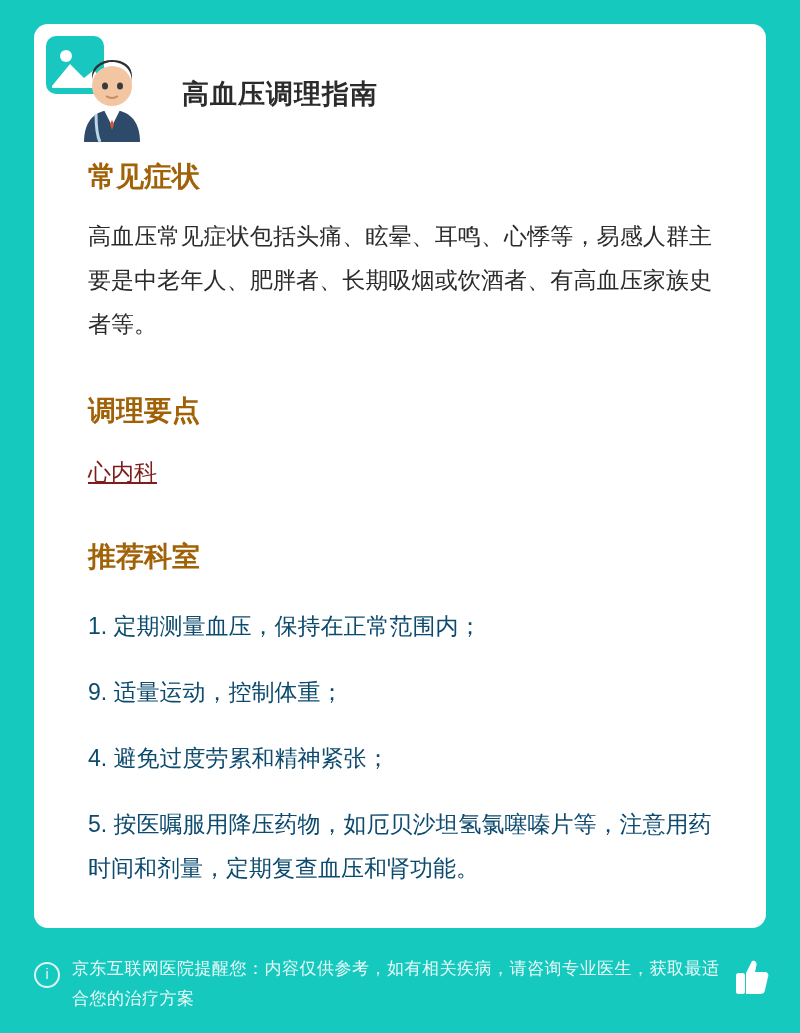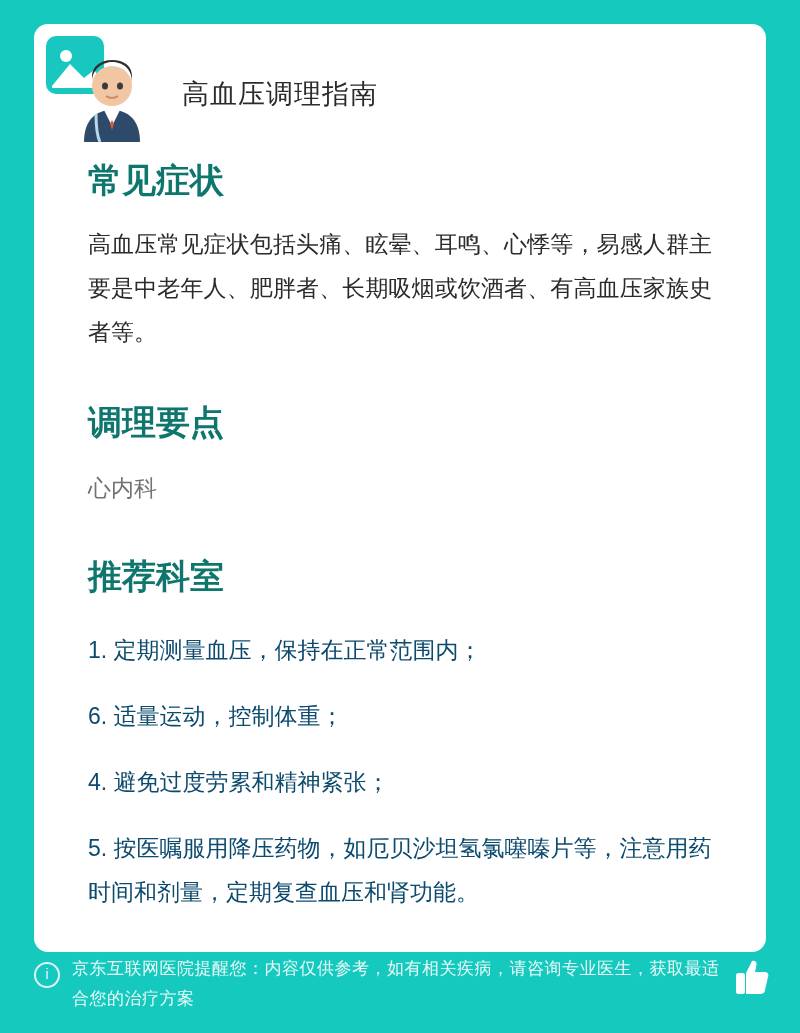--- a/index.html
+++ b/index.html
@@ -29,42 +29,43 @@
     position: absolute;
     left: 10px;
     top: 10px;
     width: 120px;
     height: 110px;
     overflow: hidden;
   }
   .title {
     font-size: 27px;
     color: #2b2b2b;
-    font-weight: 400;
+    font-weight: 700;
     margin: 22px 0 0 120px;
     letter-spacing: 1px;
   }
   .section-head {
-    font-size: 34px;
+    font-size: 28px;
     font-weight: bold;
-    color: #0f766e;
+    color: #a16207;
     margin: 46px 0 0 26px;
   }
   .body-text {
     font-size: 23px;
     line-height: 44px;
     color: #2b2b2b;
     margin: 18px 26px 0 26px;
     text-align: justify;
   }
   .dept-text {
     font-size: 23px;
     line-height: 40px;
-    color: #737373;
+    color: #7f1d1d;
     margin: 22px 26px 0 26px;
+    text-decoration: underline;
   }
   .point {
     font-size: 23px;
     line-height: 44px;
     color: #0c4a6e;
     margin: 22px 26px 0 26px;
   }
   .point.first { margin-top: 28px; }
   .footer {
     position: absolute;
@@ -128,21 +129,21 @@
   <div class="title">高血压调理指南</div>
 
   <div class="section-head">常见症状</div>
   <div class="body-text">高血压常见症状包括头痛、眩晕、耳鸣、心悸等，易感人群主要是中老年人、肥胖者、长期吸烟或饮酒者、有高血压家族史者等。</div>
 
   <div class="section-head">调理要点</div>
   <div class="dept-text">心内科</div>
 
   <div class="section-head">推荐科室</div>
   <div class="point first">1. 定期测量血压，保持在正常范围内；</div>
-  <div class="point">6. 适量运动，控制体重；</div>
+  <div class="point">9. 适量运动，控制体重；</div>
   <div class="point">4. 避免过度劳累和精神紧张；</div>
   <div class="point">5. 按医嘱服用降压药物，如厄贝沙坦氢氯噻嗪片等，注意用药时间和剂量，定期复查血压和肾功能。</div>
 
 </div>
 
 <div class="footer">
   <div class="footer-icon">i</div>
   <div class="footer-text">京东互联网医院提醒您：内容仅供参考，如有相关疾病，请咨询专业医生，获取最适合您的治疗方案</div>
   <div class="thumb-up">
     <svg width="40" height="42" viewBox="0 0 40 42" xmlns="http://www.w3.org/2000/svg">

